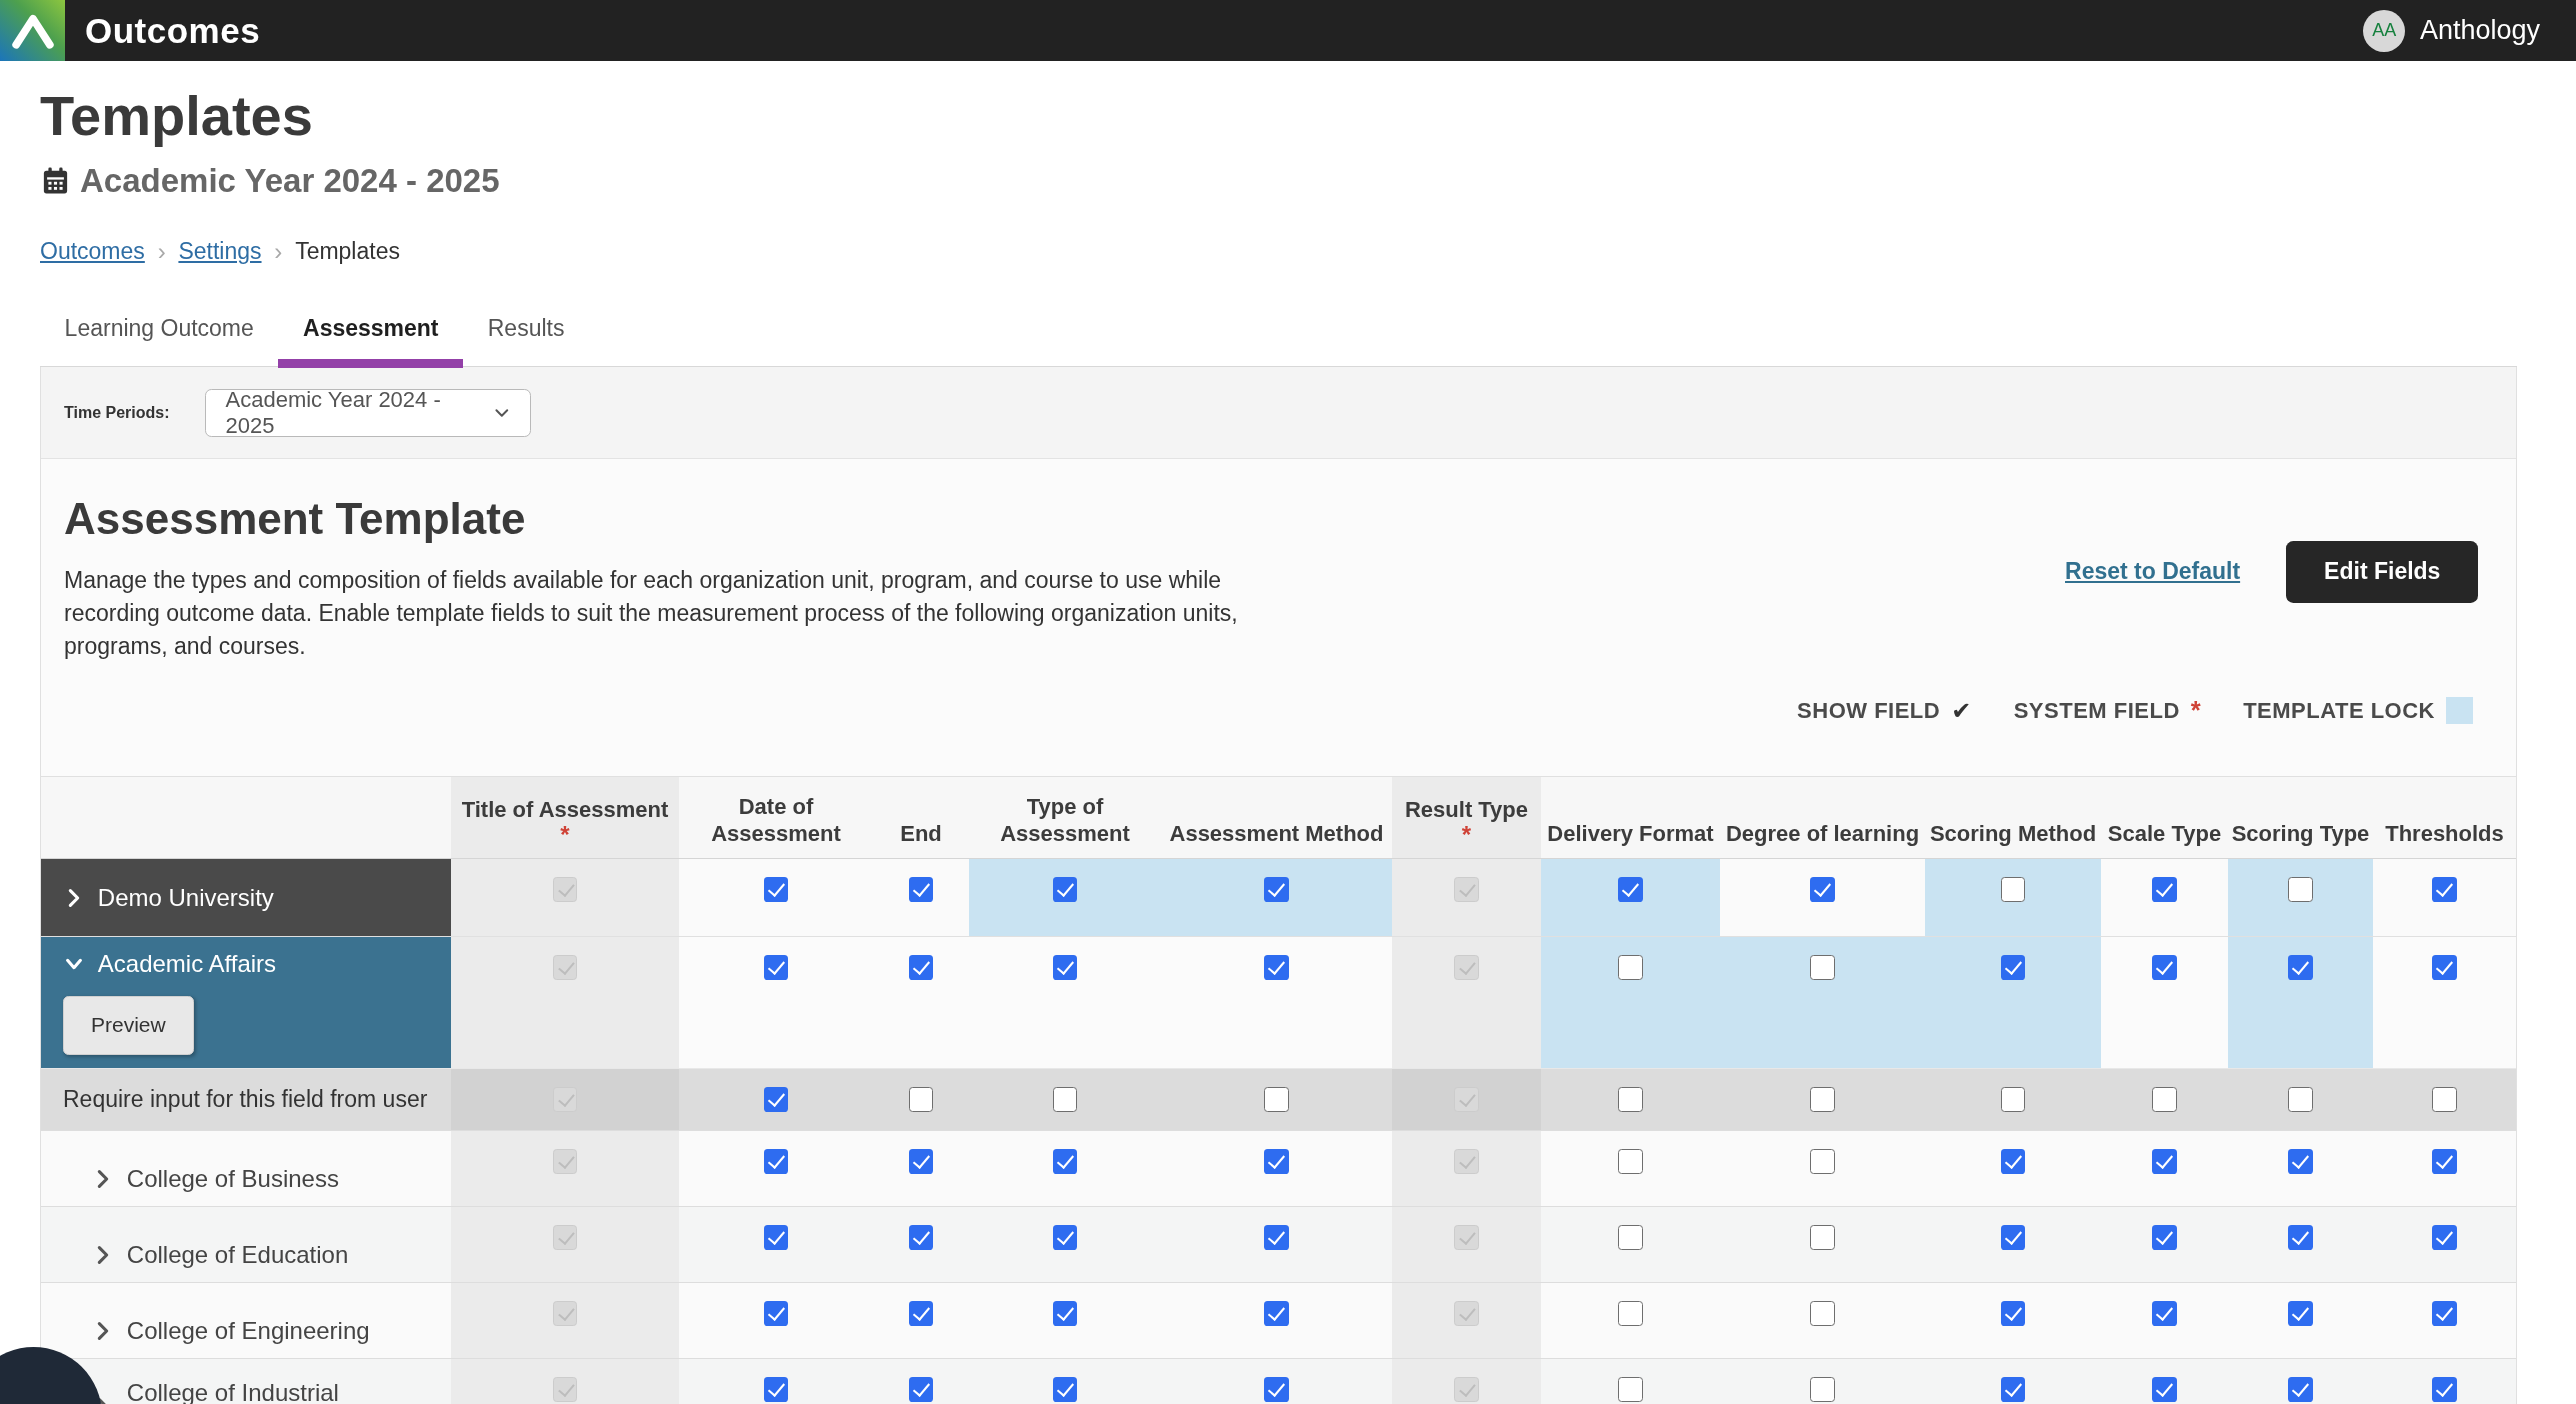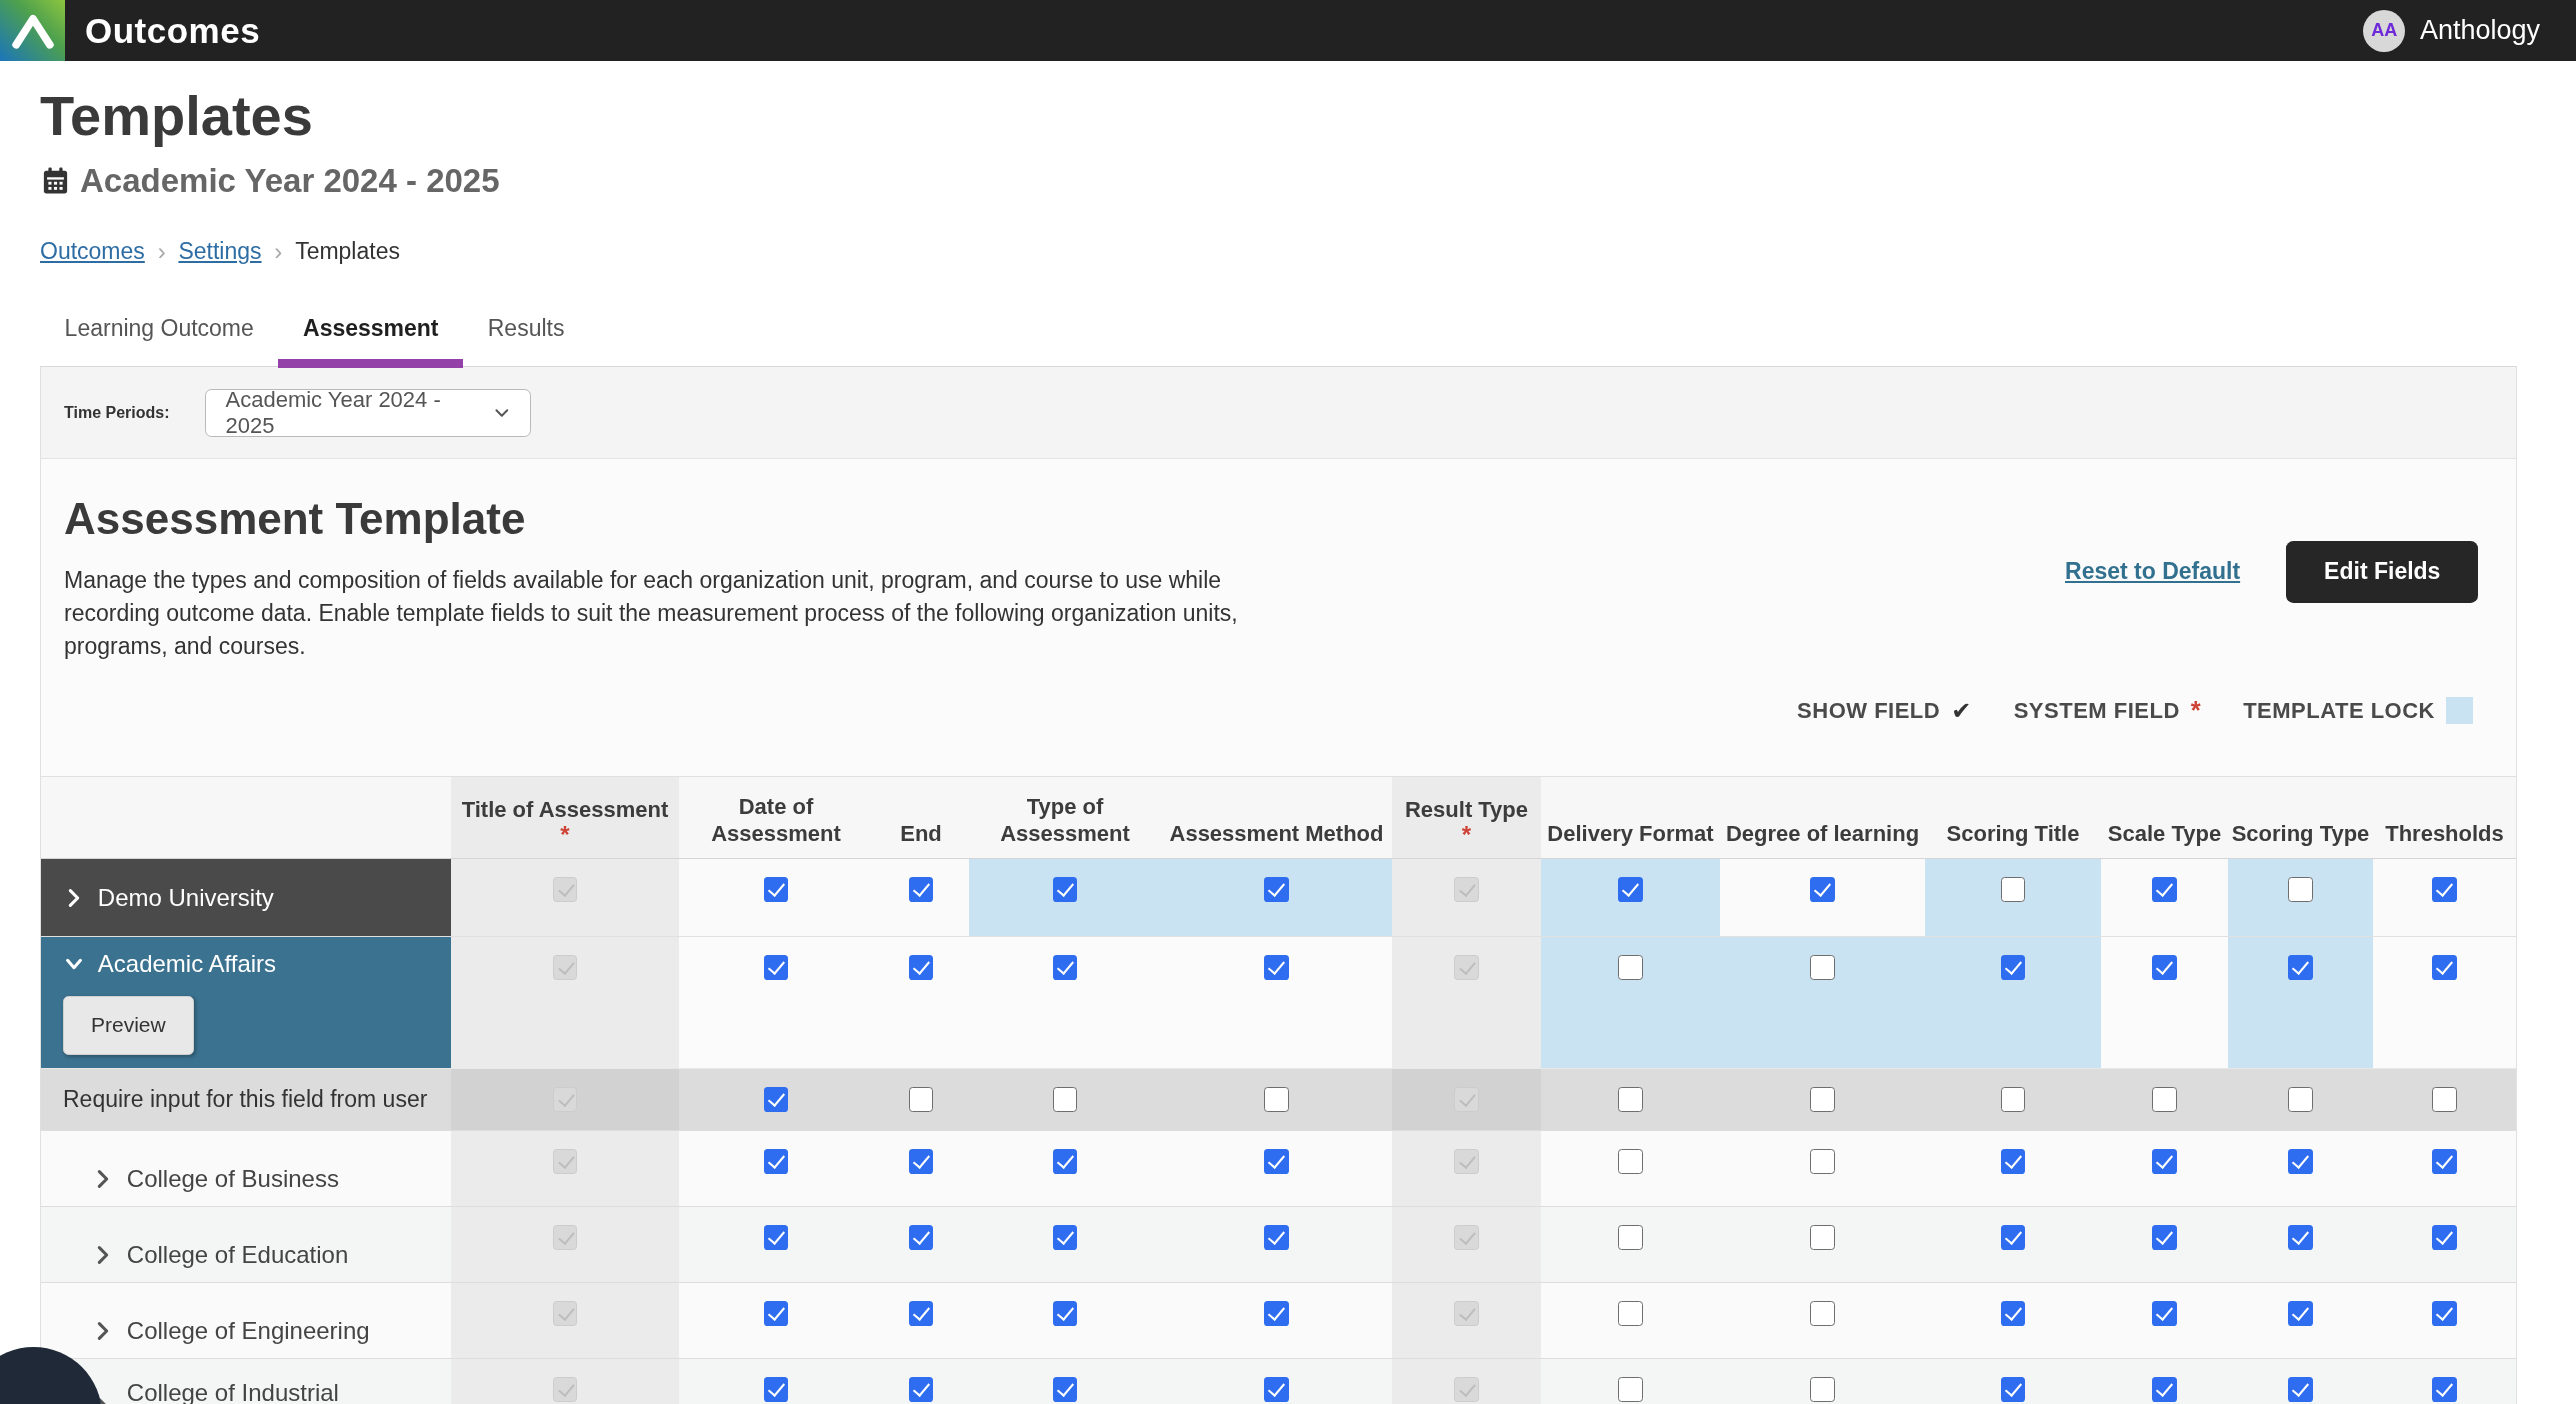--- a/index.html
+++ b/index.html
@@ -6,22 +6,22 @@
   html,body { width:2576px; height:1405px; overflow:hidden; background:#fff;
     font-family:"Liberation Sans","DejaVu Sans",sans-serif; color:#333; }
 
   
   .topbar { height:61px; background:#222; display:flex; align-items:center; }
   .logo { width:65px; height:61px; flex:0 0 65px;
     background:linear-gradient(225deg,#8dc63f 0%,#4da04e 40%,#1b75bb 100%);
     display:flex; align-items:center; justify-content:center; }
   .app-name { color:#fff; font-size:35px; font-weight:700; margin-left:20px; letter-spacing:0.5px; }
   .topbar-right { margin-left:auto; display:flex; align-items:center; gap:14.6px; padding-right:36px; }
-  .avatar { width:42px; height:42px; border-radius:50%; background:#d8d8d8; color:#6d28d9;
-    font-size:18px; font-weight:700; display:flex; align-items:center; justify-content:center; }
+  .avatar { width:42px; height:42px; border-radius:50%; background:#d8d8d8; color:#15803d;
+    font-size:18px; font-weight:400; display:flex; align-items:center; justify-content:center; }
   .user-name { color:#fff; font-size:27px; }
 
   
   .page-head { padding:24px 40px 0 40px; }
   h1.page-title { font-size:56px; line-height:62px; color:#3a3a3a; font-weight:700; }
   .page-subtitle { margin-top:14.6px; display:flex; align-items:center; gap:9px;
     font-size:33px; font-weight:700; color:#666; }
   .breadcrumb { margin-top:38px; font-size:23px; display:flex; align-items:center; gap:12.8px; }
   .breadcrumb a { color:#2e6da4; text-decoration:underline; }
   .crumb-sep { color:#a9a9a9; font-size:24px; }
@@ -216,21 +216,21 @@
             <div>Result Type</div>
             <div class="req">*</div>
           </div>
           <div class="hcell">
             <div>Delivery Format</div>
           </div>
           <div class="hcell">
             <div>Degree of learning</div>
           </div>
           <div class="hcell">
-            <div>Scoring Title</div>
+            <div>Scoring Method</div>
           </div>
           <div class="hcell">
             <div>Scale Type</div>
           </div>
           <div class="hcell">
             <div>Scoring Type</div>
           </div>
           <div class="hcell">
             <div>Thresholds</div>
           </div>

